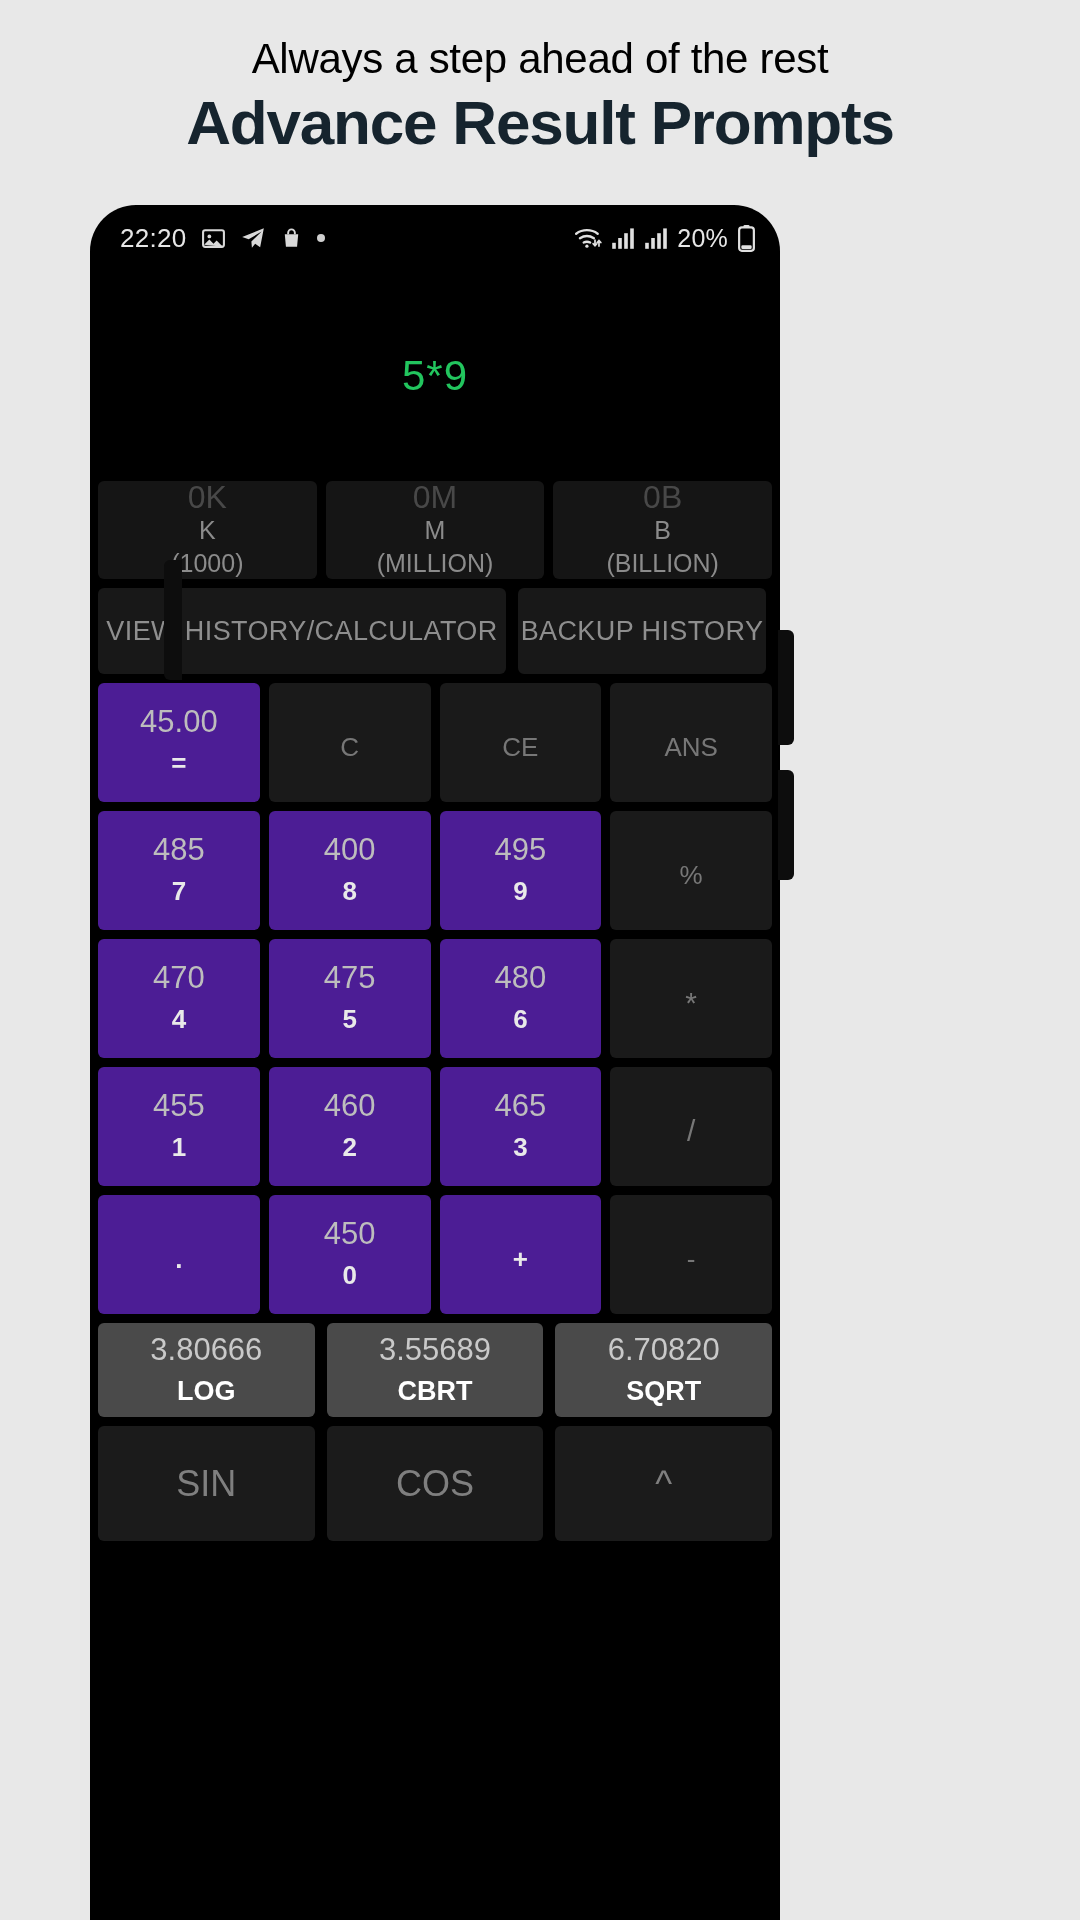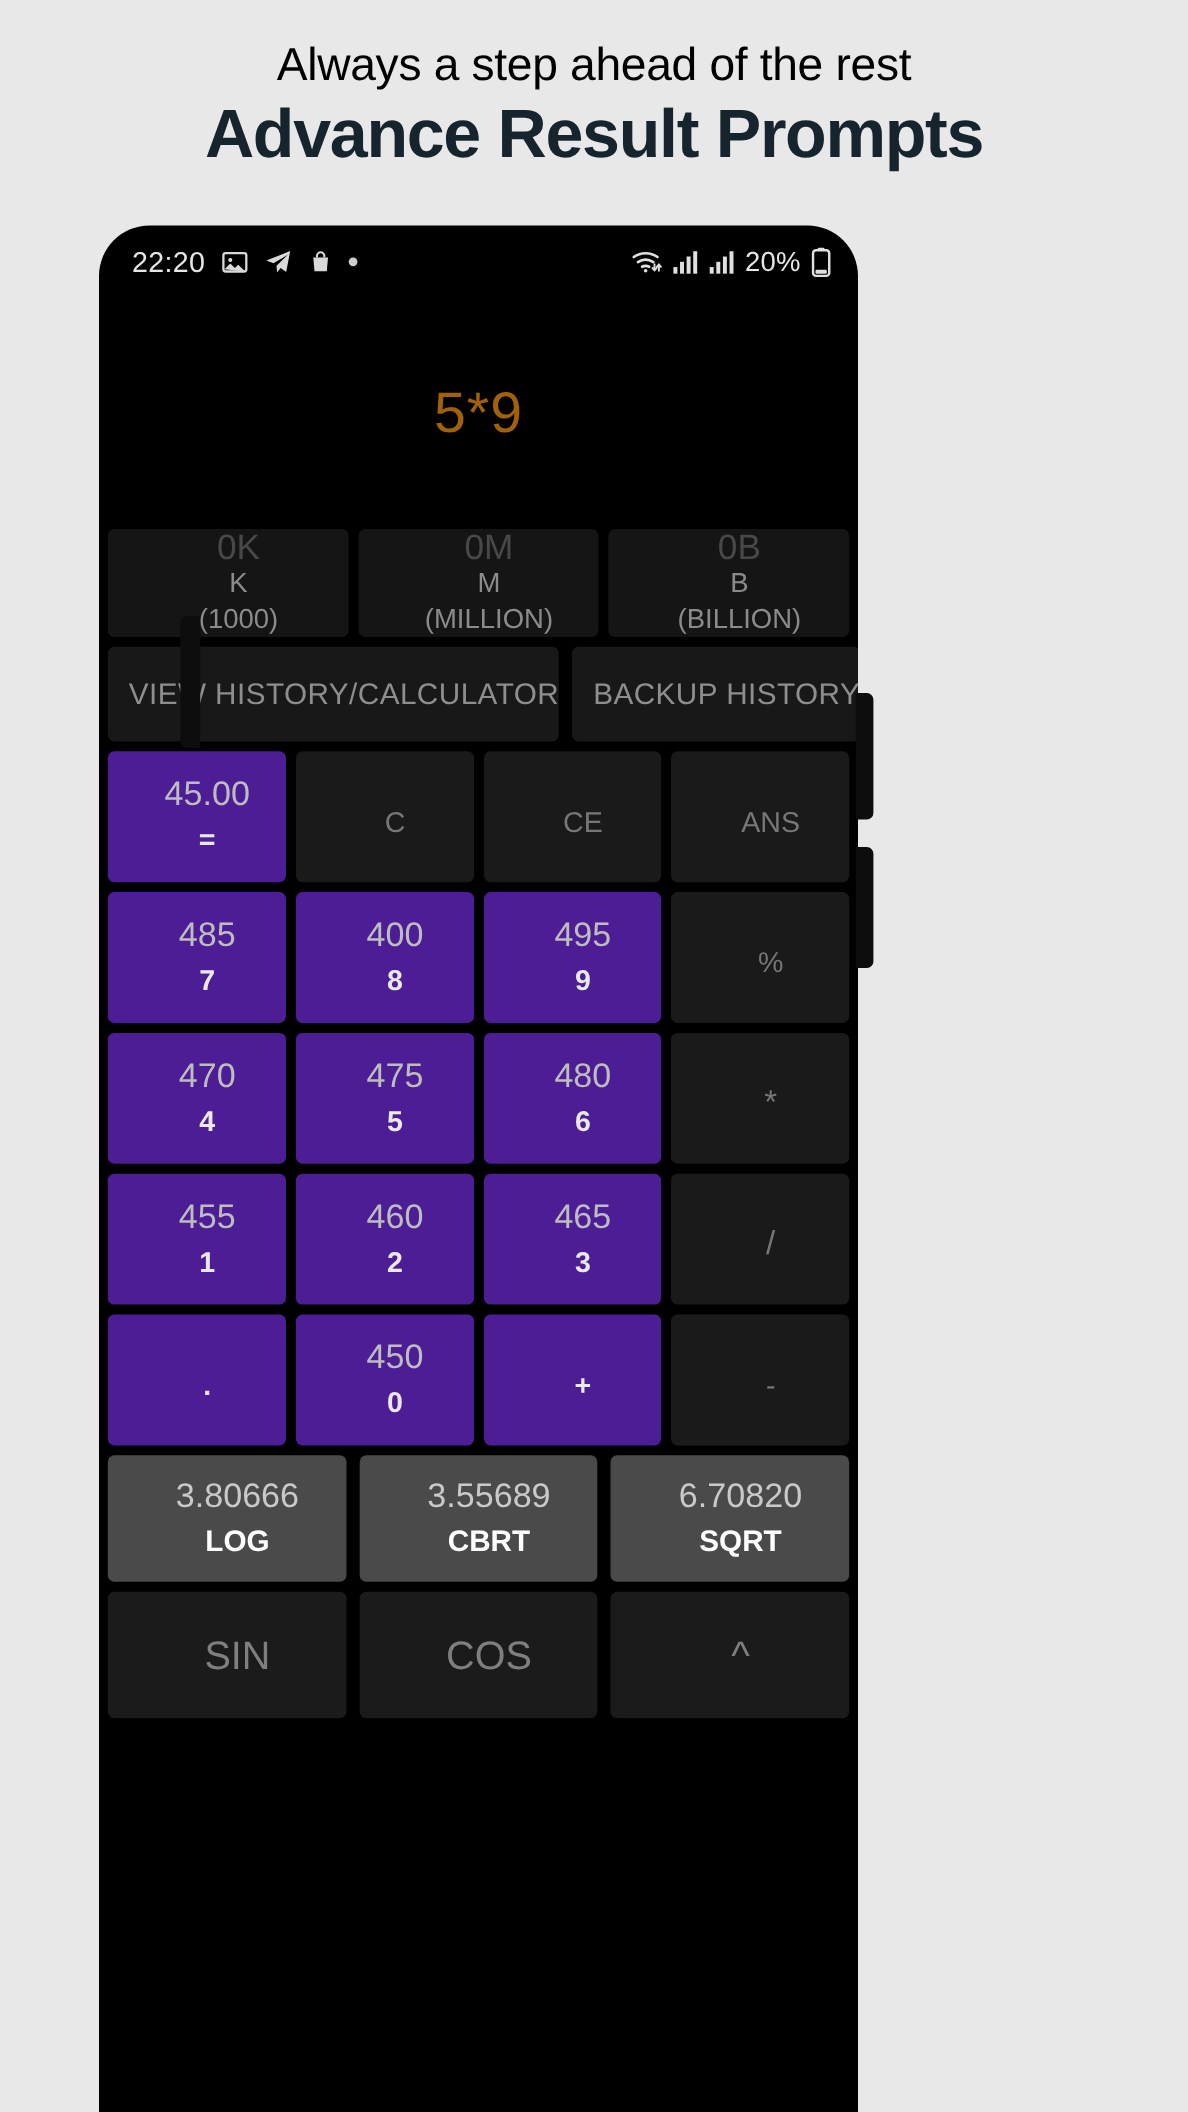--- a/index.html
+++ b/index.html
@@ -94,40 +94,39 @@
   .icon-sm { display:inline-block; line-height:0; }
   .dot-ind { width:8px; height:8px; border-radius:50%; background:#cfcfcf; display:inline-block; }
 
   
   .calc { background:#000; width:690px; }
   .display {
     height:210px;
     display:flex;
     align-items:center;
     justify-content:center;
-    color:#a16207;
-    font-size:52px;
+    color:#22c55e;
+    font-size:42px;
     font-weight:400;
     letter-spacing:1px;
   }
 
   .pad { padding:0 8px; }
 
   .row { display:flex; gap:9px; margin-bottom:9px; }
 
   .key {
     flex:1;
     border-radius:6px;
     background:#111111;
     display:flex;
     flex-direction:column;
     align-items:center;
     justify-content:center;
     position:relative;
-    padding-left:19px;
   }
   .key.lit { background:#4c1d95; }
   .key.dim { background:#1a1a1a; }
 
   .hint {
     color:#8d8d8d;
     font-size:31px;
     font-weight:400;
     line-height:1.05;
   }
@@ -168,21 +167,21 @@
   }
   .hist-main { flex:0 0 408px; }
   .hist-backup { flex:0 0 248px; }
 
   
   .row-keys { height:119px; }
   .row-keys .key { height:119px; justify-content:center; }
 
   
   .row-fn { gap:12px; }
-  .row-fn .key { height:115px; background:#4a4a4a; }
+  .row-fn .key { height:94px; background:#4a4a4a; }
   .row-fn .fn-hint { color:#c9c9c9; font-size:31px; line-height:1; }
   .row-fn .fn-lbl { color:#fff; font-size:27px; font-weight:700; margin-top:11px; }
 
   .row-trig { gap:12px; }
   .row-trig .key { height:115px; background:#1b1b1b; justify-content:center; }
   .row-trig .t-lbl { color:#7f7f7f; font-size:36px; font-weight:400; }
 </style>
 </head>
 <body>
 

